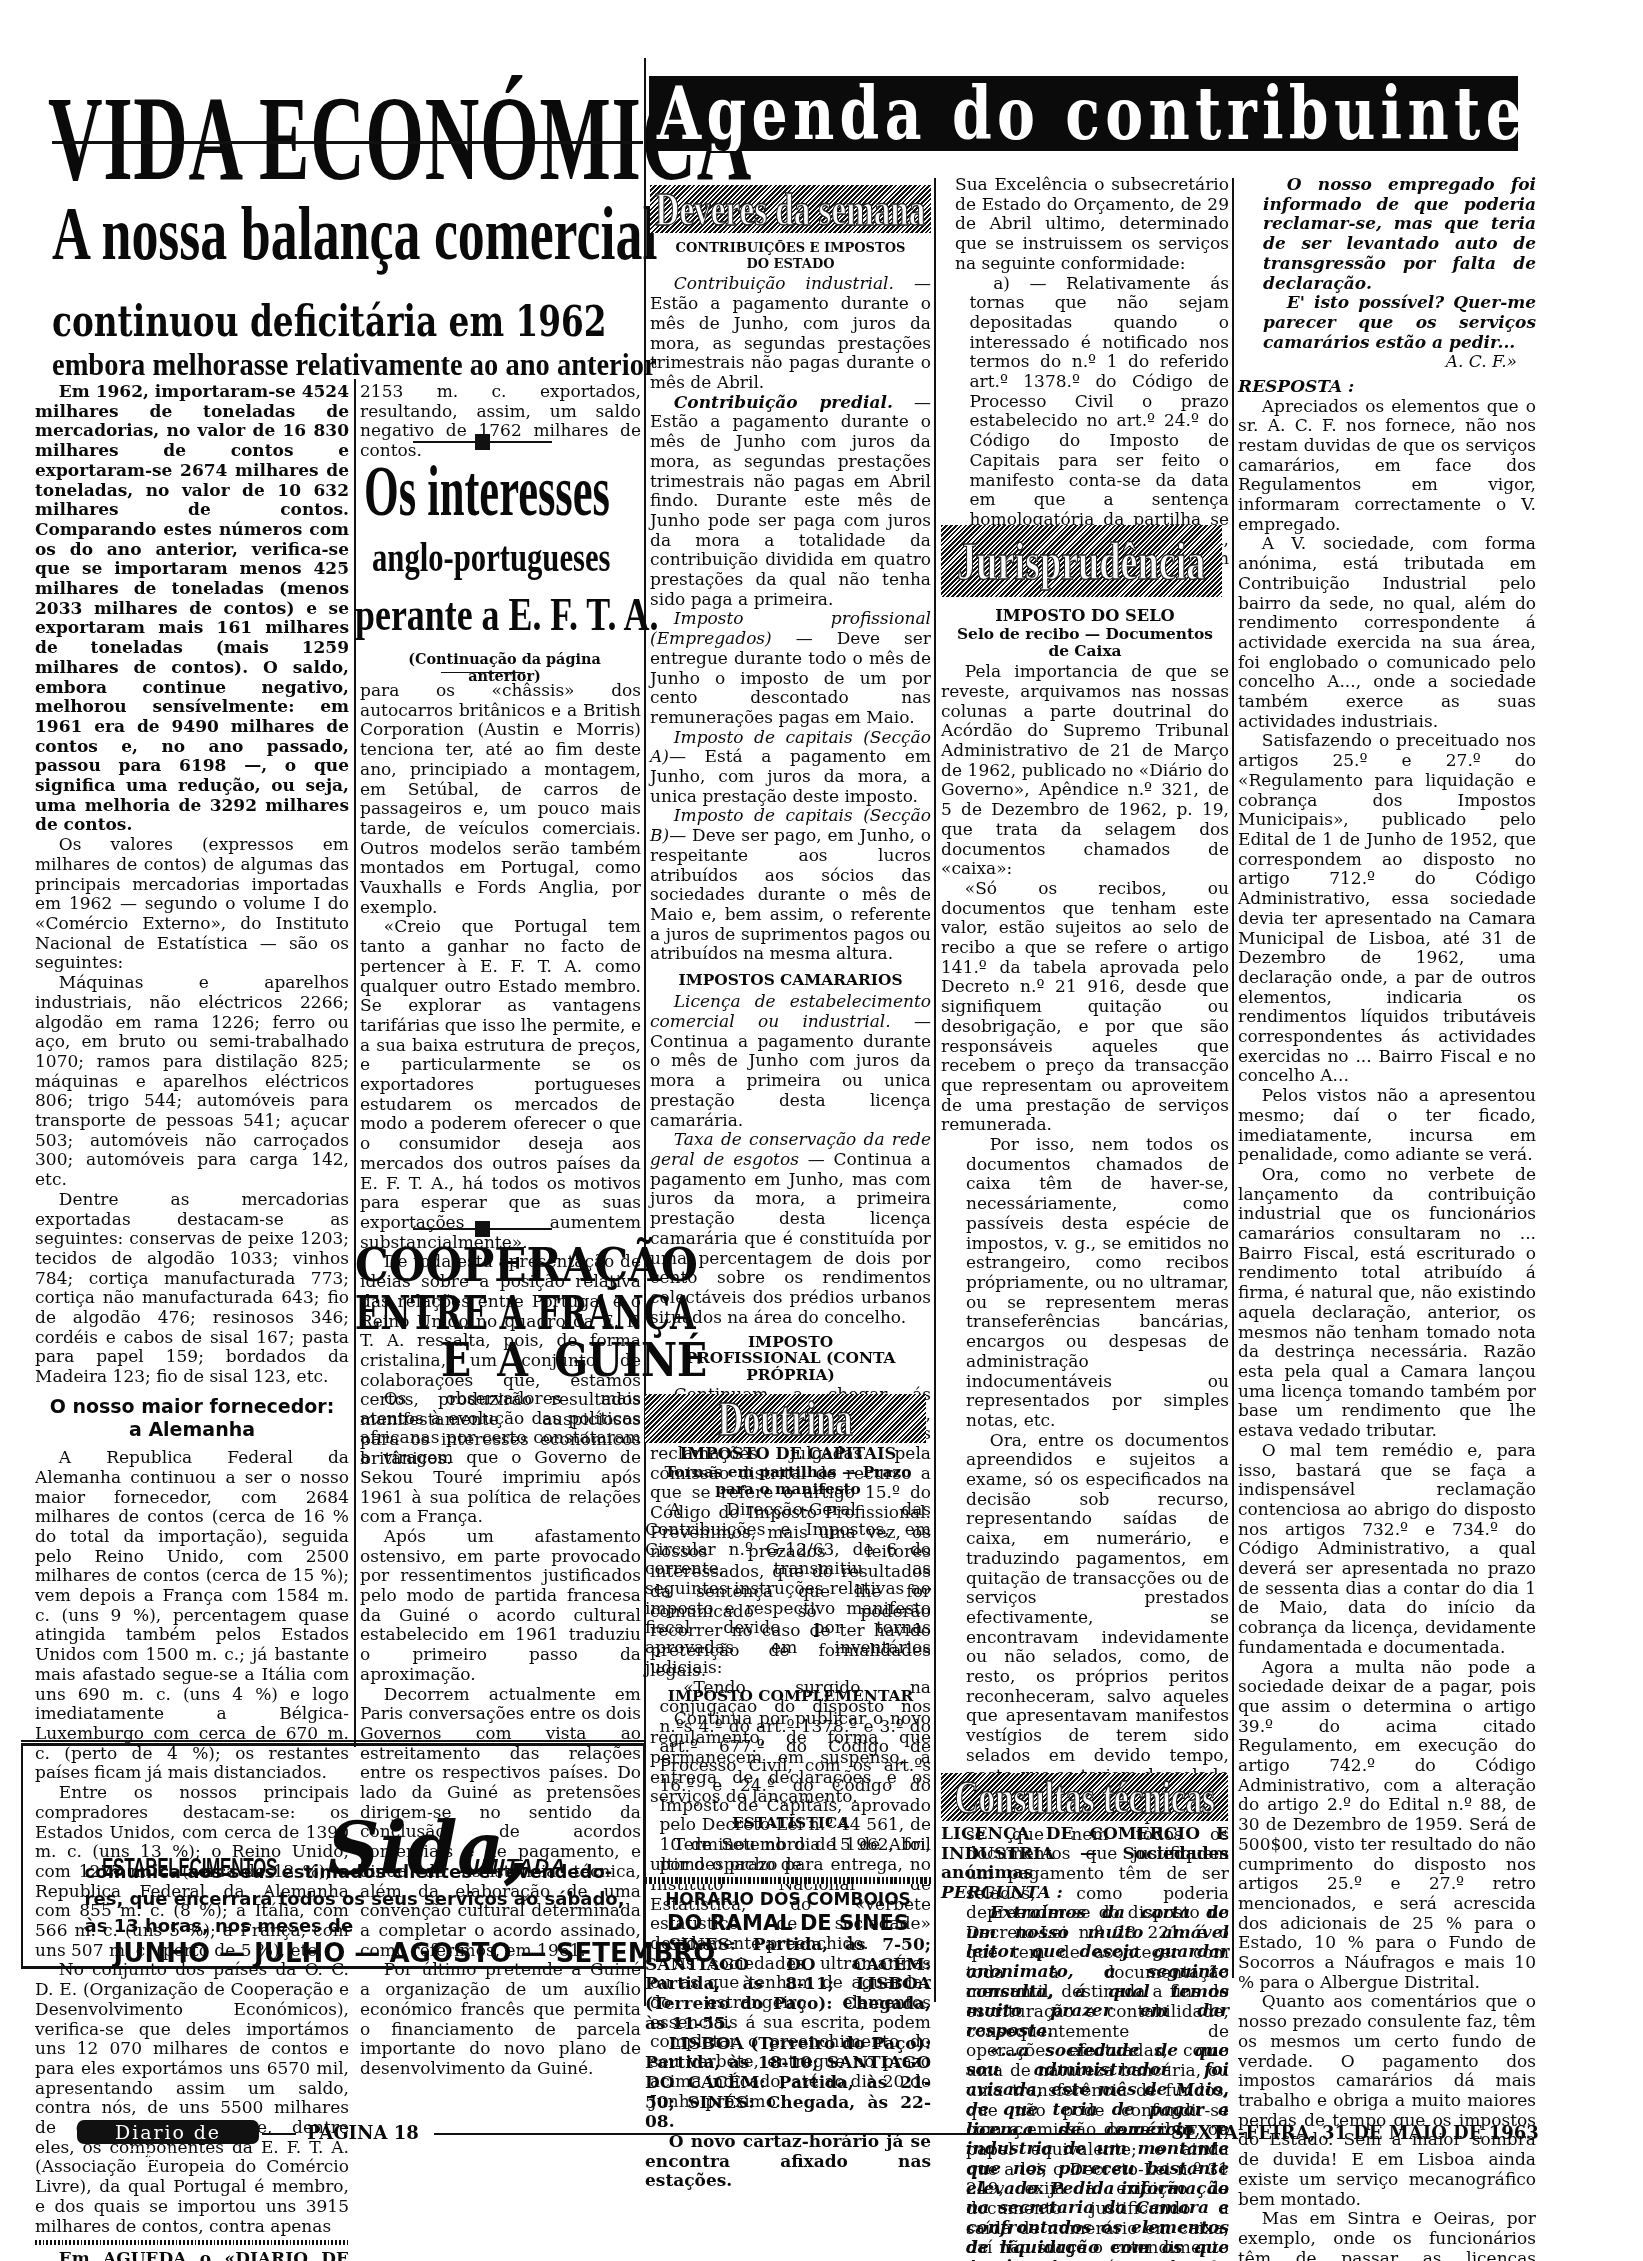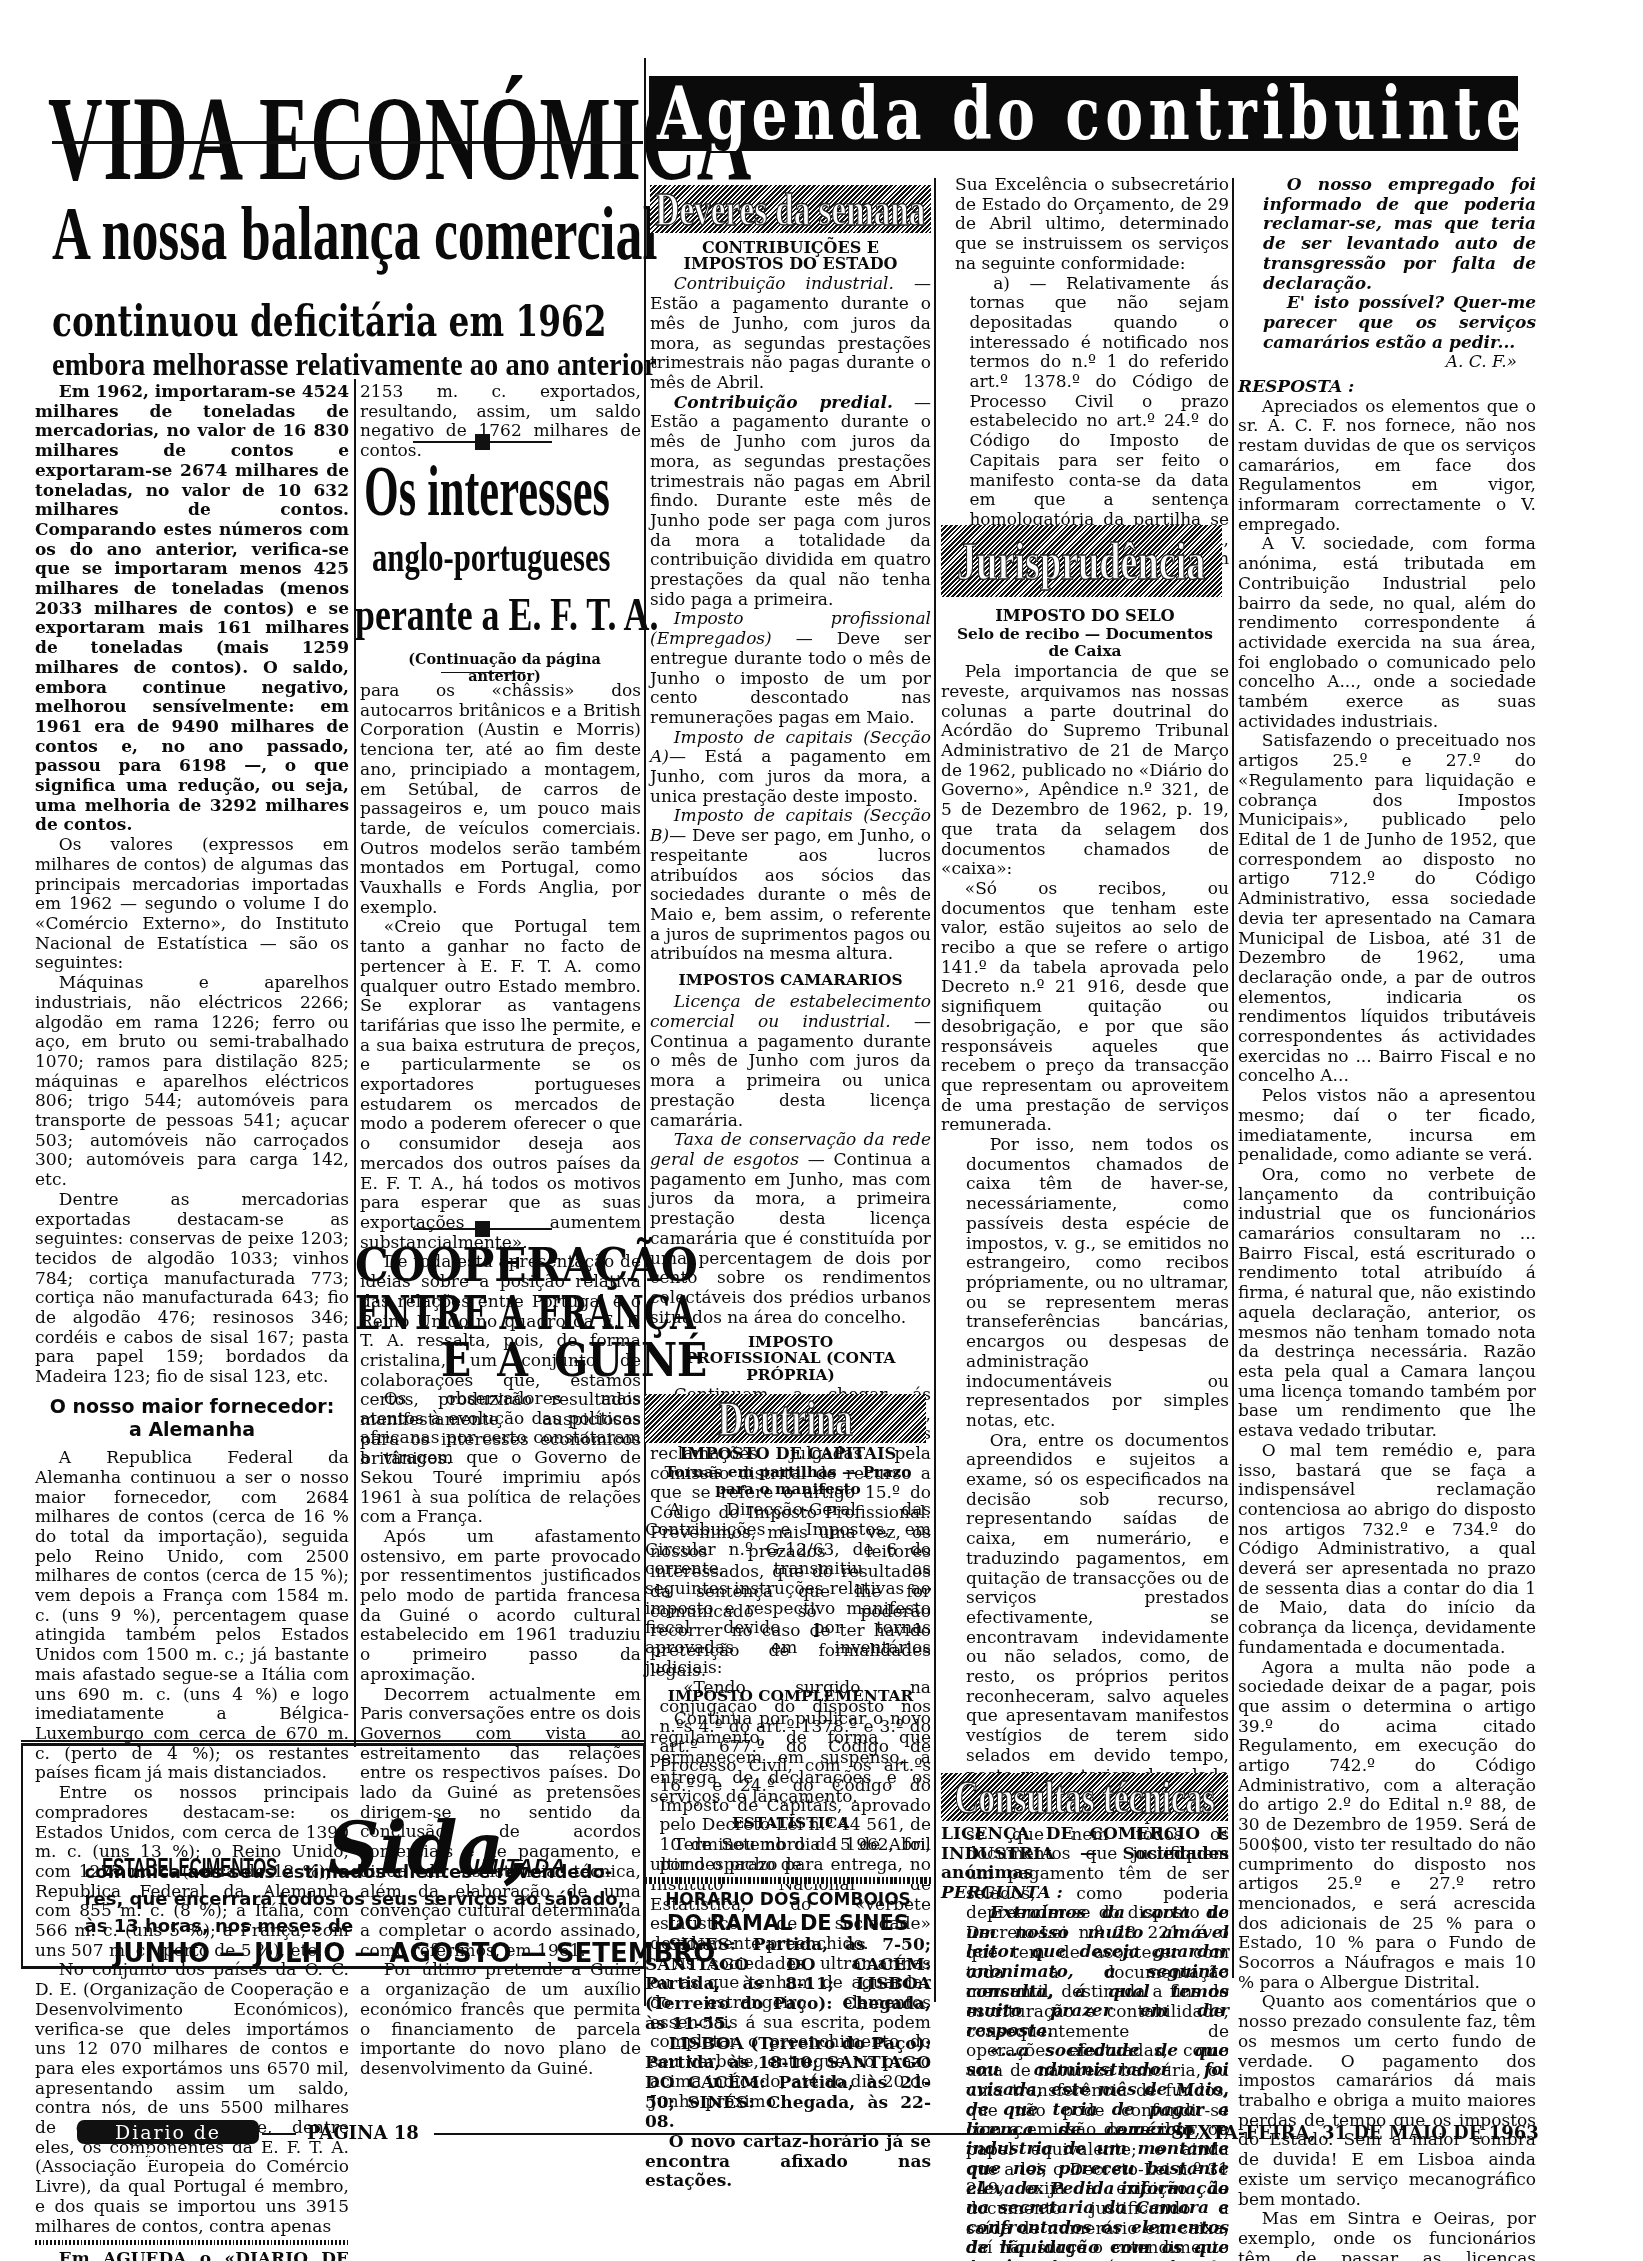--- a/index.html
+++ b/index.html
@@ -111,21 +111,21 @@
   <div class="ad-text" style="top:142px;">res, que encerrará todos os seus serviços ao sábado,</div>
   <div class="ad-text" style="top:169px;">às 13 horas, nos meses de</div>
   <div class="ad-text" style="top:192px; left:91px; font-size:26px;">JUNHO — JULHO — AGOSTO — SETEMBRO</div>
 </div>
 
 <div class="banner" style="left:650px; top:185px; width:281px; height:48px;">
     <span style="font-size:46px;">Deveres da semana</span>
   </div>
 
 <div class="col" style="left:650px; top:240px; width:281px;">
-  <p class="sec-head" style="font-size:16px; line-height:16.3px; padding:0 14.4px; margin-bottom:1.9px;">CONTRIBUIÇÕES E IMPOSTOS DO ESTADO</p>
+  <p class="sec-head" style="font-size:13px; line-height:16.3px; padding:0 14.4px; margin-bottom:1.9px;">CONTRIBUIÇÕES E IMPOSTOS DO ESTADO</p>
   <p><span class="it">Contribuição industrial.</span><span> — Estão a pagamento durante o mês de Junho, com juros da mora, as segundas prestações trimestrais não pagas durante o mês de Abril.</span></p>
   <p><span class="it b">Contribuição predial.</span><span> — Estão a pagamento durante o mês de Junho com juros da mora, as segundas prestações trimestrais não pagas em Abril findo. Durante este mês de Junho pode ser paga com juros da mora a totalidade da contribuição dividida em quatro prestações da qual não tenha sido paga a primeira.</span></p>
   <p><span class="it">Imposto profissional (Empregados)</span><span> — Deve ser entregue durante todo o mês de Junho o imposto de um por cento descontado nas remunerações pagas em Maio.</span></p>
   <p><span class="it">Imposto de capitais (Secção A)</span><span>— Está a pagamento em Junho, com juros da mora, a unica prestação deste imposto.</span></p>
   <p><span class="it">Imposto de capitais (Secção B)</span><span>— Deve ser pago, em Junho, o respeitante aos lucros atribuídos aos sócios das sociedades durante o mês de Maio e, bem assim, o referente a juros de suprimentos pagos ou atribuídos na mesma altura.</span></p>
   <p class="sec-head" style="font-size:15.4px; margin:6.7px 0 1.9px;">IMPOSTOS CAMARARIOS</p>
   <p><span class="it">Licença de estabelecimento comercial ou industrial.</span><span> — Continua a pagamento durante o mês de Junho com juros da mora a primeira ou unica prestação desta licença camarária.</span></p>
   <p><span class="it">Taxa de conservação da rede geral de esgotos</span><span> — Continua a pagamento em Junho, mas com juros da mora, a primeira prestação desta licença camarária que é constituída por uma percentagem de dois por cento sobre os rendimentos colectáveis dos prédios urbanos situados na área do concelho.</span></p>
   <p class="sec-head" style="font-size:15.4px; line-height:16.3px; padding:0 29px; margin:6.7px 0 1.9px;">IMPOSTO PROFISSIONAL (CONTA PRÓPRIA)</p>
   <p>Continuam a chegar ás secções de finanças respectivas, embora muito lentamente, as reclamações julgadas pela comissão distrital de recurso a que se refere o artigo 15.º do Código do Imposto Profissional. Prevenimos, mais uma vez, os nossos prezados leitores interessados, que do resultados da sentença que lhe for comunicado só poderão recorrer no caso de ter havido preterição de formalidades legais.</p>

